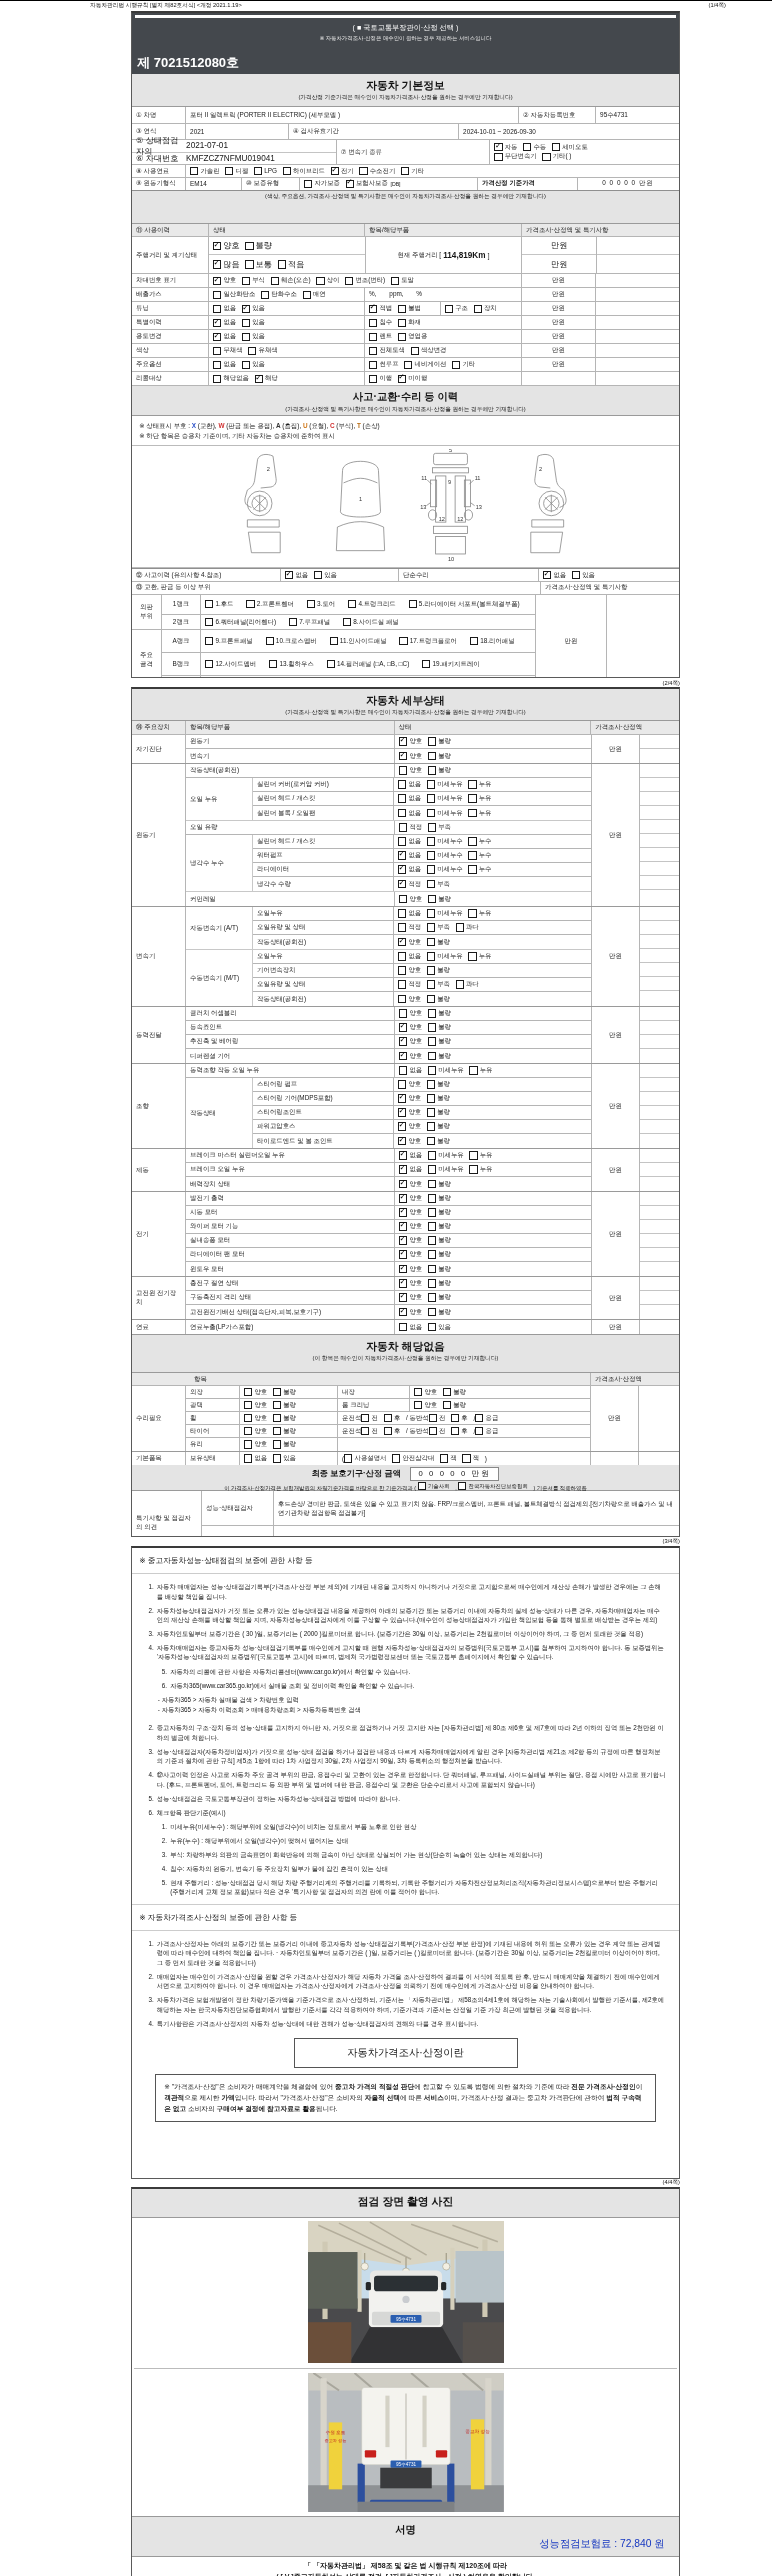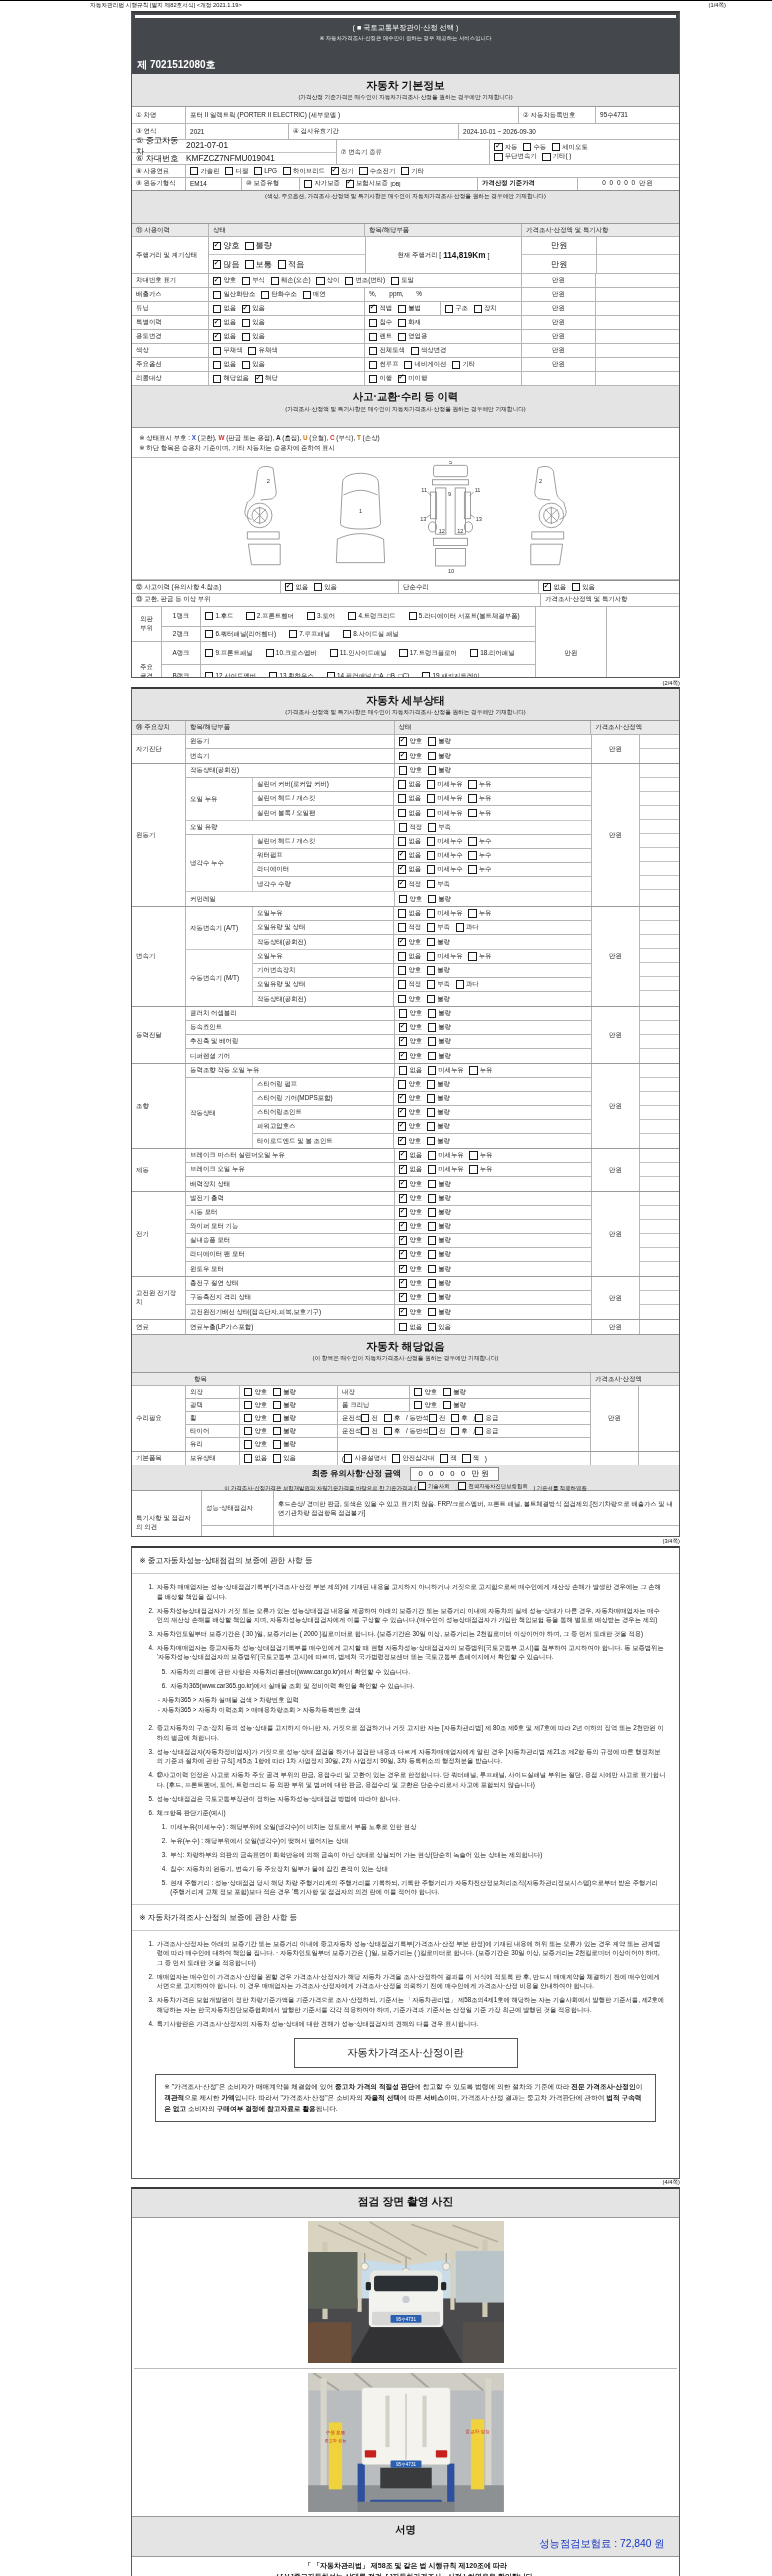--- a/index.html
+++ b/index.html
@@ -14,21 +14,21 @@
   #p1{top:11.3px;height:667px;}
   #p2{top:687px;height:850px;}
   #p3{top:1546px;height:633px;}
   #p4{top:2187px;height:391px;border-bottom:none;}
   
   .darkhead{position:relative;height:61px;background:#44484d;color:#fff;text-align:center;box-sizing:border-box;padding-top:7.2px;}
   .whitestrip{position:absolute;top:2.1px;left:2.6px;right:2.6px;height:2.6px;background:#fff;}
   .dh-title{font-size:14px;font-weight:600;letter-spacing:1px;margin-top:5.2px;}
   .dh-sub{font-size:7.2px;margin-top:2.6px;}
   .dh-note{font-size:5.4px;margin-top:1.5px;color:#e8e8e8;}
-  .dh-doc{position:absolute;left:5.2px;bottom:2.6px;font-size:10px;font-weight:700;}
+  .dh-doc{position:absolute;left:5.2px;bottom:2.6px;font-size:13px;font-weight:700;}
   
   .band{background:#e4e4e4;text-align:center;border-bottom:0.5px solid #9a9a9a;box-sizing:border-box;}
   .band .bt{font-size:10.8px;font-weight:600;padding-top:4.6px;}
   .band .bs{font-size:5.7px;padding:1.5px 0 4.1px;}
   .bandsm .bt{font-size:10.3px;padding-top:3.6px;}
   
   .frow{display:flex;box-sizing:border-box;border-bottom:0.5px solid #b5b5b5;align-items:stretch;}
   .fcell{box-sizing:border-box;border-right:0.5px solid #b5b5b5;padding:1.5px 4.1px;display:flex;align-items:center;
          font-size:6.4px;overflow:hidden;white-space:nowrap;}
   .fcell.last{border-right:none;}
@@ -106,21 +106,21 @@
       </div>
       <div class="frow" style="height:16.5px">
         <div class="fcell" style="width:54px">③ 연식</div>
         <div class="fcell" style="width:103px">2021</div>
         <div class="fcell" style="width:170px">④ 검사유효기간</div>
         <div class="fcell last" style="width:219px">2024-10-01 ~ 2026-09-30</div>
       </div>
       <div class="frow" style="height:25px;padding:0">
         <div class="minicol" style="width:204px">
           <div class="mini" style="height:12.4px">
-            <span style="width:50px;display:inline-block">⑤ 중고자동차</span>
+            <span style="width:50px;display:inline-block">⑤ 상태점검자의</span>
             <span>2021-07-01</span>
           </div>
           <div class="mini" style="height:12.4px">
             <span style="width:50px;display:inline-block">⑥ 차대번호</span>
             <span>KMFZCZ7NFMU019041</span>
           </div>
         </div>
         <div class="fcell" style="width:155px;border-left:0.5px solid #b5b5b5">⑦ 변속기 종류</div>
         <div class="fcell last wrap" style="width:189px;flex-direction:column;align-items:flex-start;justify-content:center">
           <div><span class="opt">
@@ -449,21 +449,21 @@
               </span><span class="opt">
                 <span class="cb on"></span>
                 <span class="ol">미이행</span>
               </span></div>
           </div>
           <div class="fcell center" style="width: 74px;"></div>
           <div class="fcell last" style="width: 82px;"></div>
         </div>
       </div>
 
-    <div class="band bandsm" style="height:42px">
+    <div class="band bandsm" style="height:30px">
       <div class="bt">사고·교환·수리 등 이력</div>
       <div class="bs">(가격조사·산정액 및 특기사항은 매수인이 자동차가격조사·산정을 원하는 경우에만 기재합니다)</div>
     </div>
     <div class="legend">
       <div id="legendLine1"><span>※ 상태표시 부호 : </span><b style="color: rgb(43, 80, 200);">X</b><span> (교환), </span><b style="color: rgb(208, 48, 48);">W</b><span> (판금 또는 용접), </span><b style="color: rgb(51, 51, 51);">A</b><span> (흠집), </span><b style="color: rgb(208, 120, 24);">U</b><span> (요철), </span><b style="color: rgb(208, 48, 48);">C</b><span> (부식), </span><b style="color: rgb(184, 106, 16);">T</b><span> (손상)</span></div>
       <div>※ 하단 항목은 승용차 기준이며, 기타 자동차는 승용차에 준하여 표시</div>
     </div>
 
     <div class="diagrow">
       <svg class="diag" width="72" height="113" viewBox="0 0 140 220">
@@ -1607,21 +1607,21 @@
                 <span>) </span>
               </div>
             </div>
           </div>
           <div class="fcell center" style="width: 49px; border-left: 0.5px solid rgb(181, 181, 181); border-right: 0.5px solid rgb(181, 181, 181);"></div>
           <div style="width: 39px;"></div>
         </div>
       </div>
 
     <div class="fband">
-      <span class="fl">최종 유의사항·산정 금액</span>
+      <span class="fl">최종 보호기구·산정 금액</span>
       <span class="vbox">0 0 0 0 0 만원</span>
       <div class="fnote" id="finalNote"><span>이 가격조사·산정가격은 보험개발원의 차량기준가격을 바탕으로 한 기준가격과 ( </span><span class="opt">
             <span class="cb"></span>
             <span class="ol">기술사회</span>
           </span><span>, </span><span class="opt">
             <span class="cb"></span>
             <span class="ol">한국자동차진단보증협회</span>
           </span><span>) 기준서를 적용하였음 </span></div>
     </div>
 

